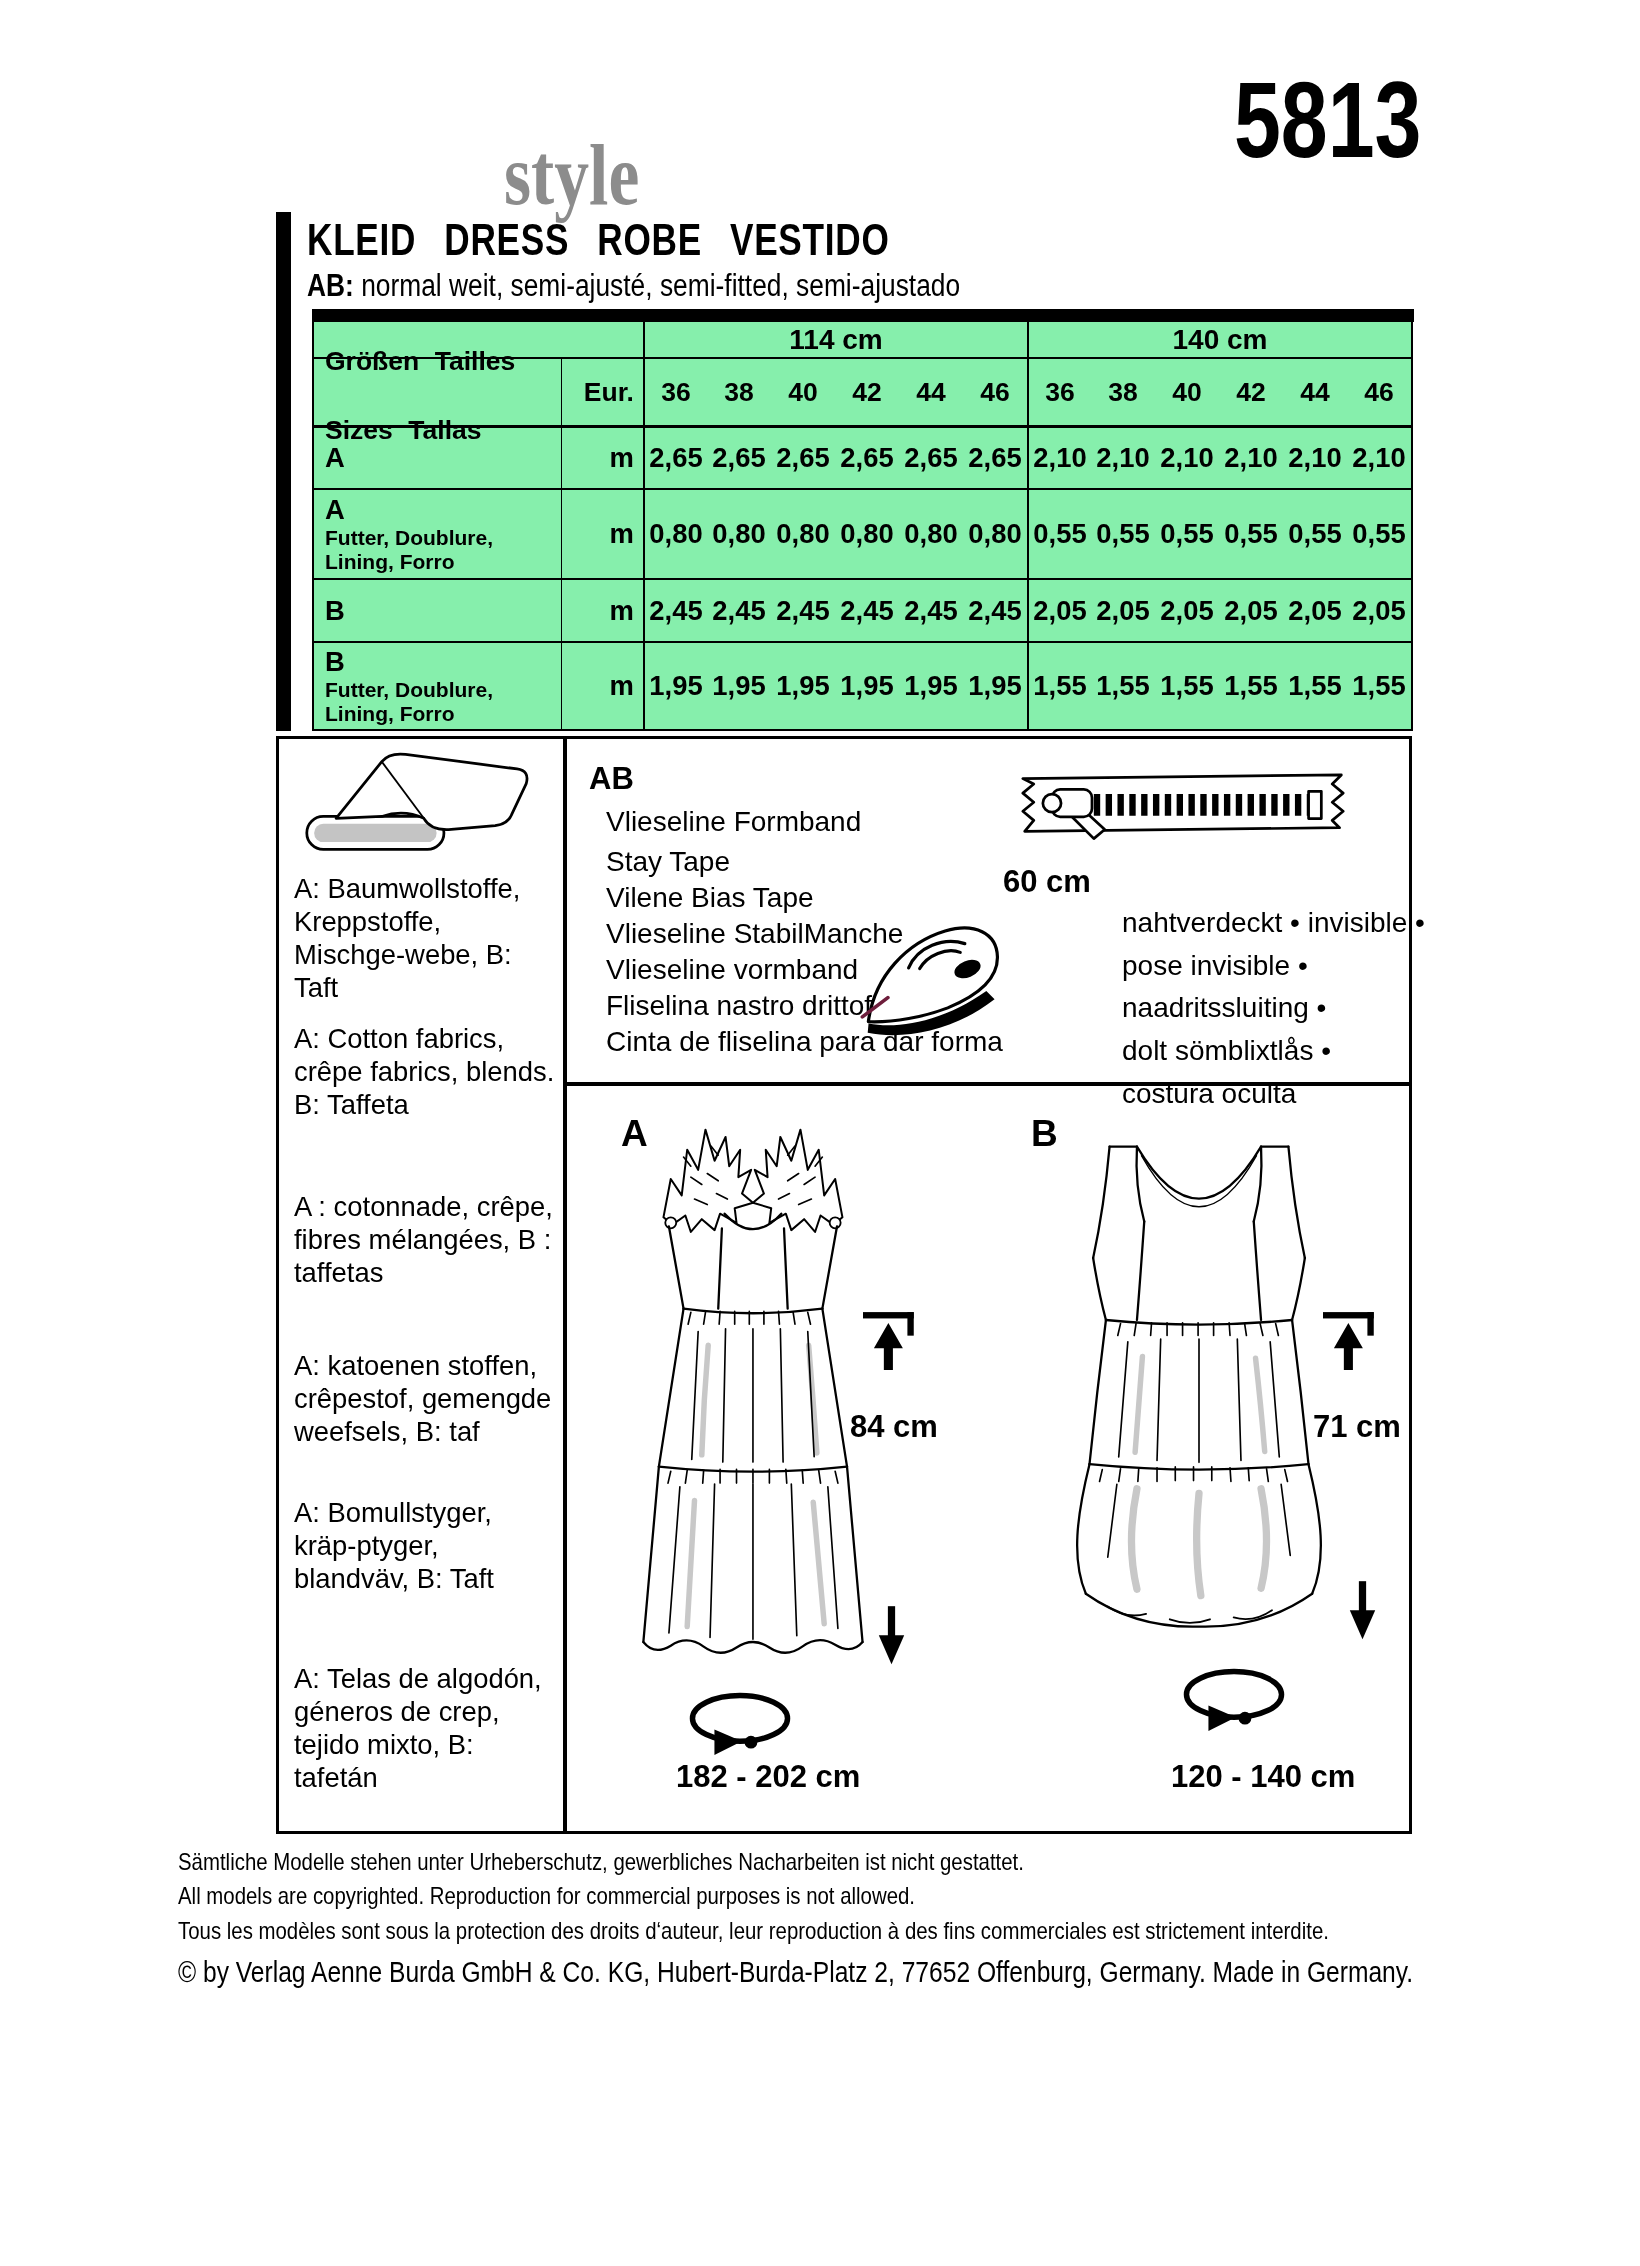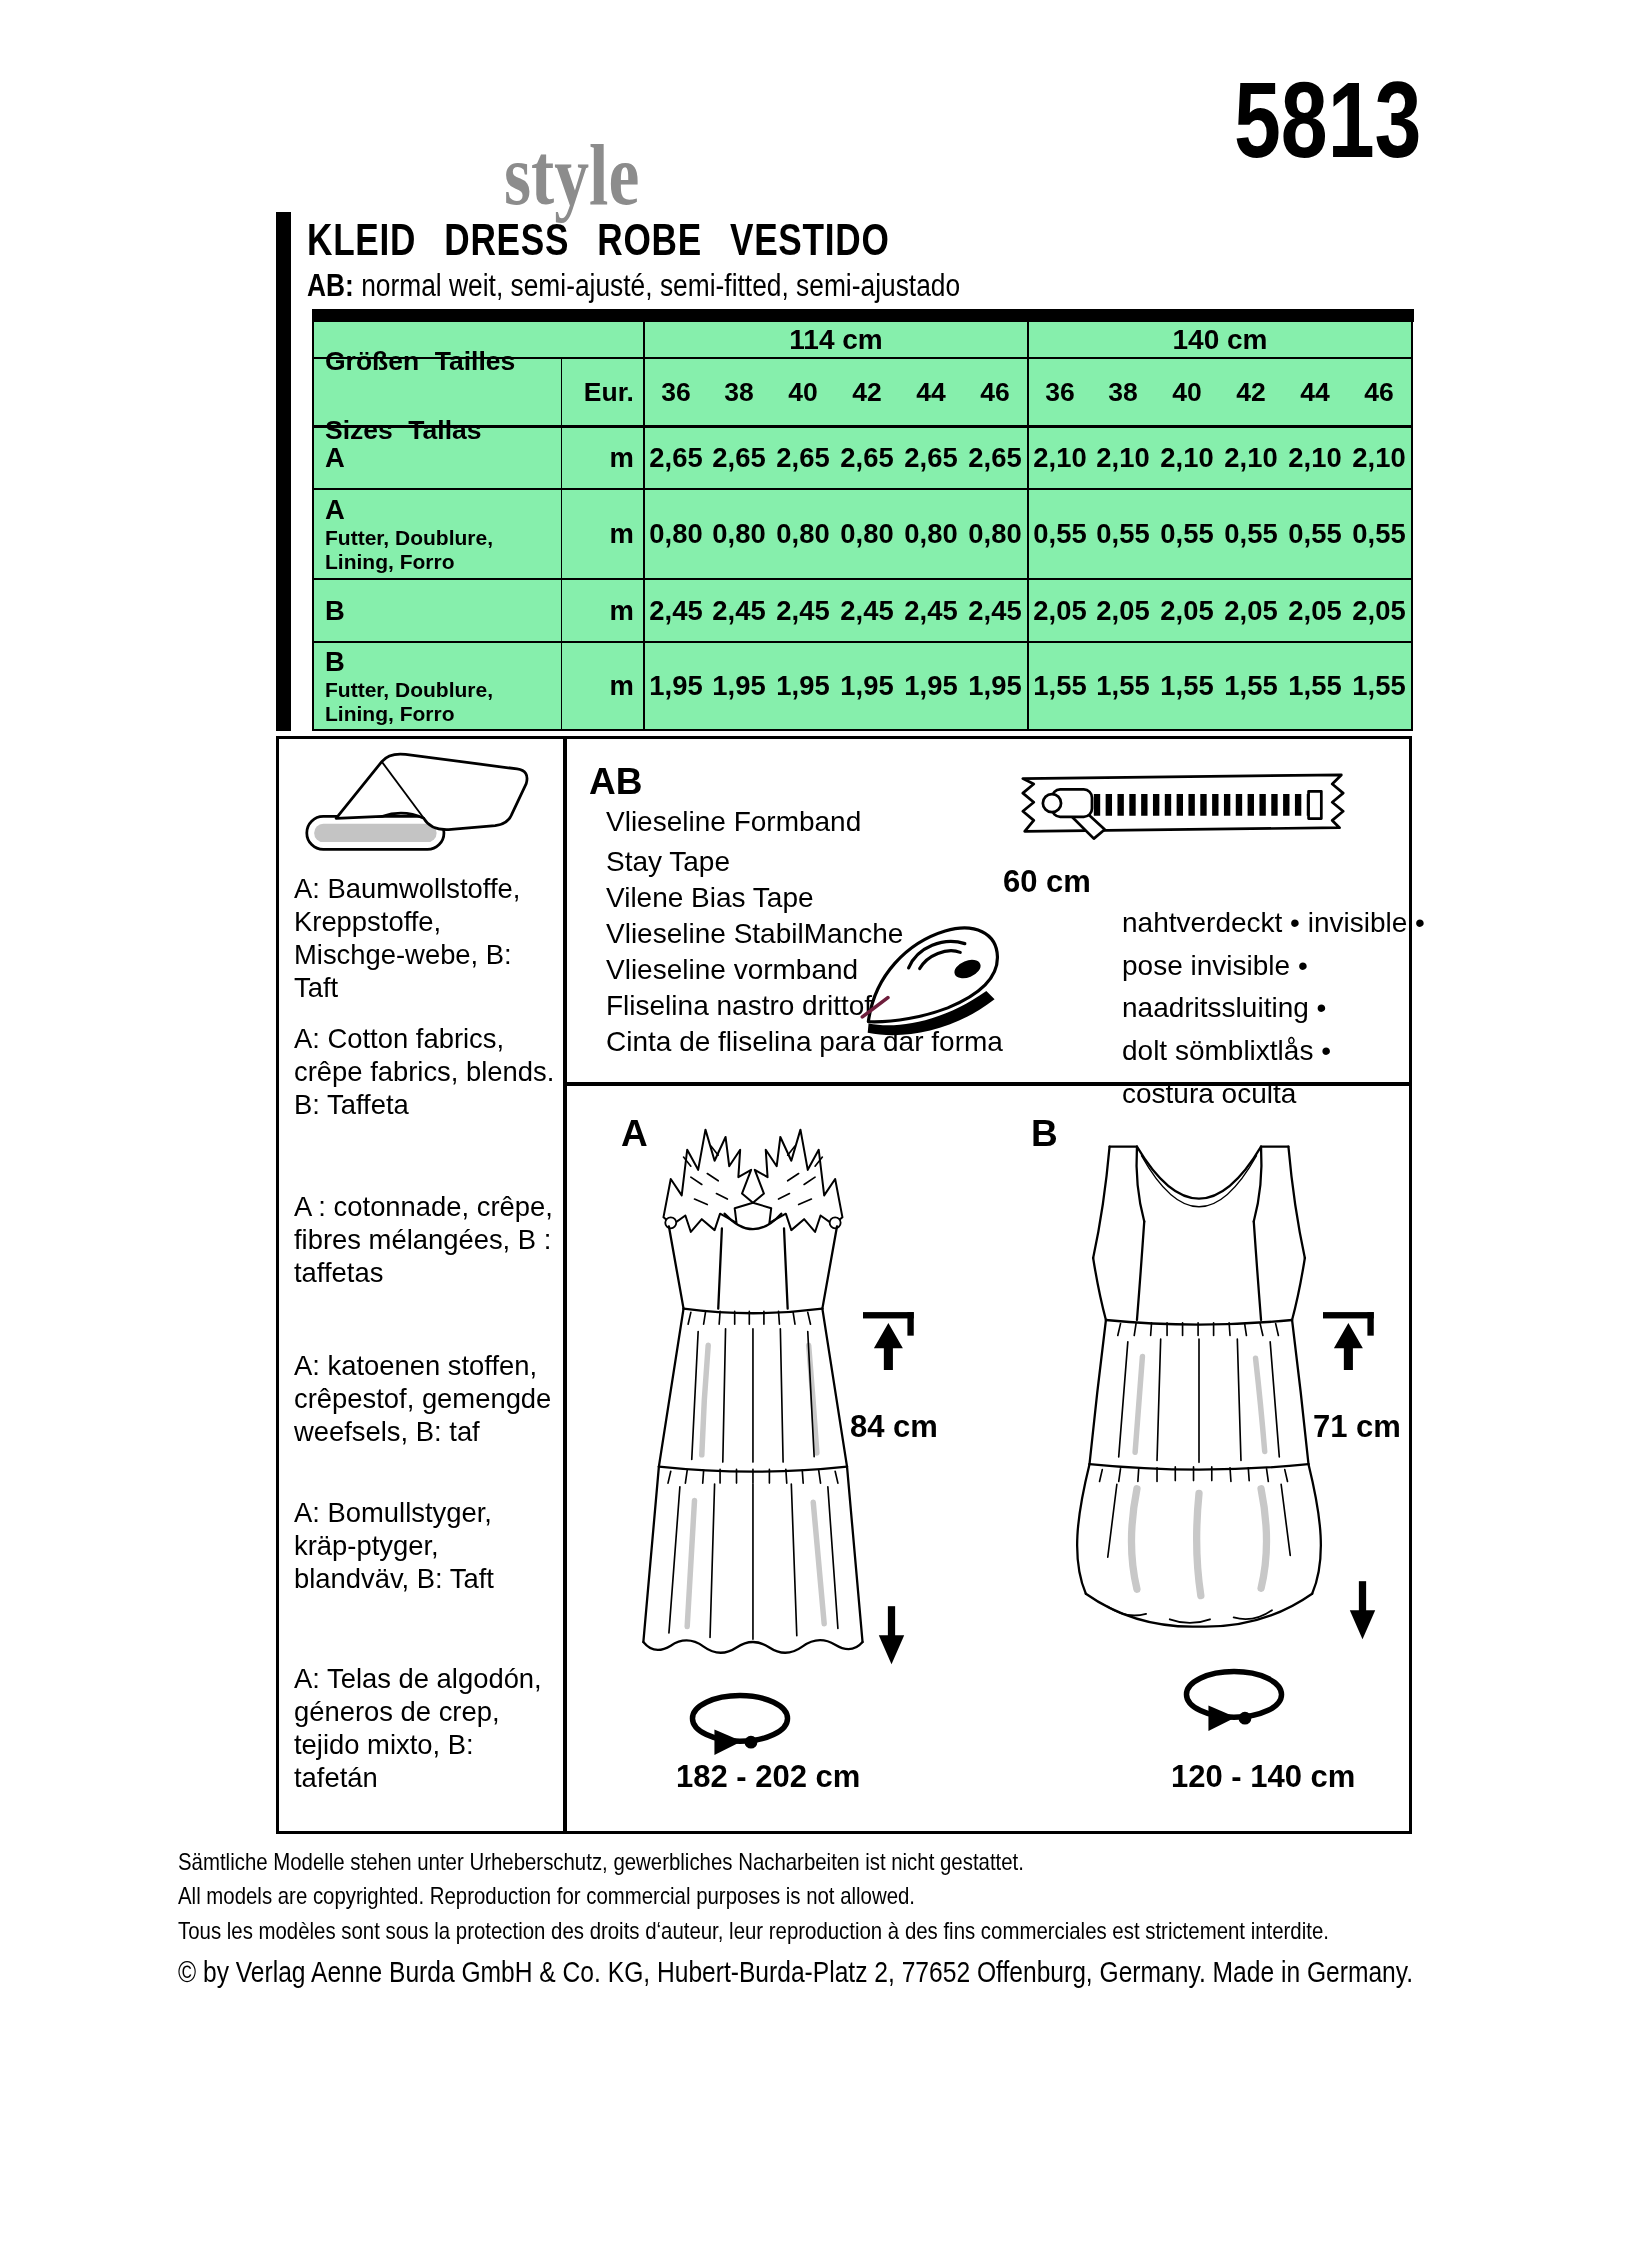--- a/index.html
+++ b/index.html
@@ -172,21 +172,21 @@
     </g>
   </svg>
 
   <div class="abs para" style="left:294px;top:873px;width:263px;">A: Baumwollstoffe, Kreppstoffe, Mischge-webe, B: Taft</div>
   <div class="abs para" style="left:294px;top:1023px;width:263px;">A: Cotton fabrics, crêpe fabrics, blends. B: Taffeta</div>
   <div class="abs para" style="left:294px;top:1191px;width:263px;">A : cotonnade, crêpe, fibres mélangées, B : taffetas</div>
   <div class="abs para" style="left:294px;top:1350px;width:263px;">A: katoenen stoffen, crêpestof, gemengde weefsels, B: taf</div>
   <div class="abs para" style="left:294px;top:1497px;width:263px;">A: Bomullstyger, kräp-ptyger, blandväv, B: Taft</div>
   <div class="abs para" style="left:294px;top:1663px;width:263px;">A: Telas de algodón, géneros de crep, tejido mixto, B: tafetán</div>
 
-  <div class="abs b" style="left:589px;top:761px;font-size:37px;">AB</div>
+  <div class="abs b" style="left:589px;top:761px;font-size:31px;">AB</div>
   <div class="abs nitem" style="left:606px;top:806px;">Vlieseline Formband</div>
   <div class="abs nitem" style="left:606px;top:846px;">Stay Tape</div>
   <div class="abs nitem" style="left:606px;top:882px;">Vilene Bias Tape</div>
   <div class="abs nitem" style="left:606px;top:918px;">Vlieseline StabilManche</div>
   <div class="abs nitem" style="left:606px;top:954px;">Vlieseline vormband</div>
   <div class="abs nitem" style="left:606px;top:990px;">Fliselina nastro drittofilo</div>
   <div class="abs nitem" style="left:606px;top:1026px;">Cinta de fliselina para dar forma</div>
 
   <svg class="abs" style="left:854px;top:905px;transform:rotate(-6deg);" width="160" height="137" viewBox="0 0 170 150">
     <g stroke="#000" stroke-width="3.5" fill="#fff" stroke-linejoin="round" stroke-linecap="round">

